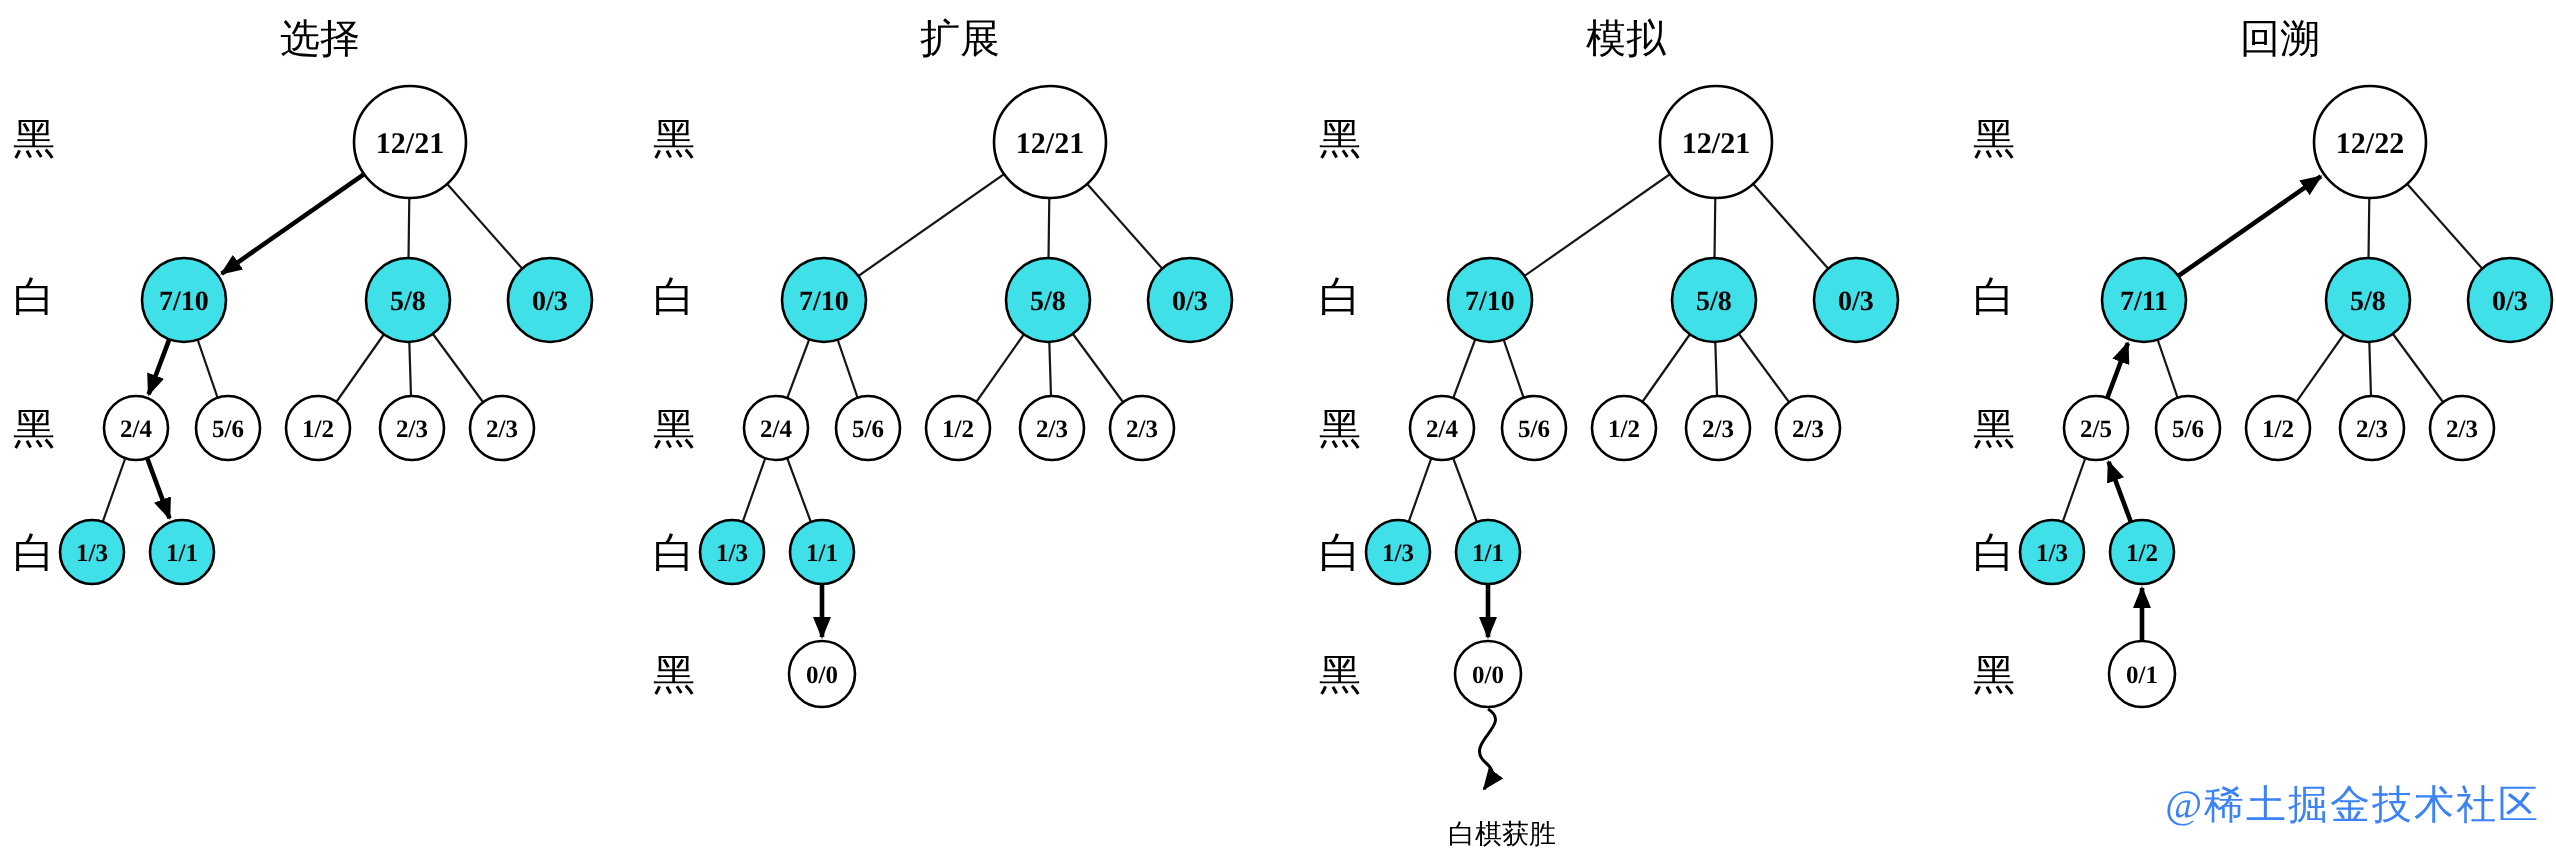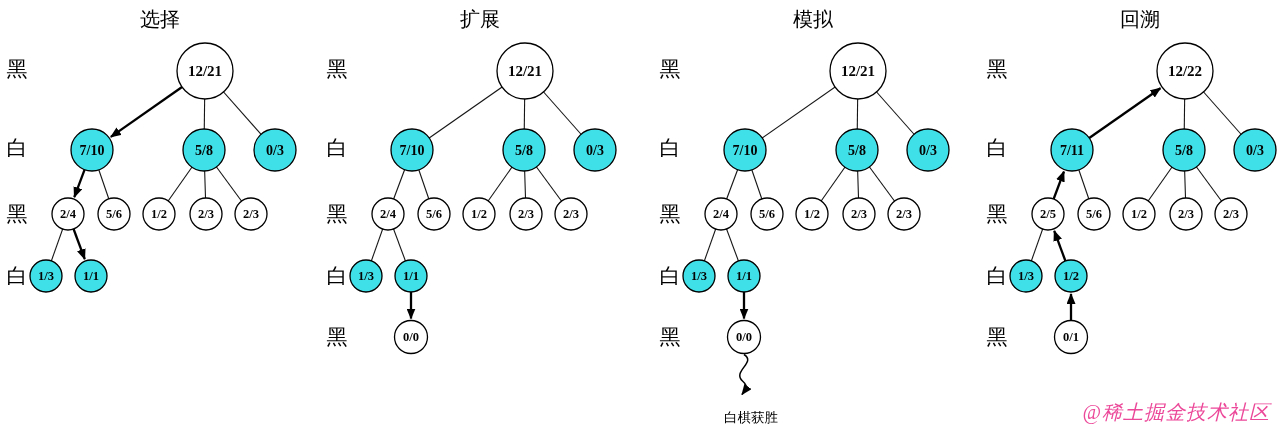--- a/index.html
+++ b/index.html
@@ -7,22 +7,22 @@
   svg{display:block;}
   .edge{stroke:#161616;stroke-width:1.1;}
   .arrow{stroke:#000;stroke-width:2.3;}
   .wavy{stroke:#000;stroke-width:1.5;fill:none;}
   .node{stroke:#000;stroke-width:1.3;}
   .nval{font-family:"Liberation Serif","DejaVu Serif",serif;font-weight:bold;fill:#040404;}
   .cjk{font-family:"Liberation Serif","DejaVu Serif",serif;fill:#000;}
   .title{font-size:20px;}
   .row{font-size:21px;}
   .result{font-size:13.5px;}
-  .watermark{position:absolute;top:399px;right:8px;font-size:20px;color:#ec4899;
-             font-family:"Liberation Serif","DejaVu Serif",serif;letter-spacing:1px;font-style:italic;}
+  .watermark{position:absolute;top:389px;right:8px;font-size:20px;color:#3b82f6;
+             font-family:"Liberation Serif","DejaVu Serif",serif;letter-spacing:1px;}
 </style>
 </head>
 <body>
 
 <div class="stage">
   <svg id="diagram" width="1278" height="432" viewBox="0 0 1278 432">
     <defs>
       <marker id="ah" viewBox="0 0 11 9" refX="10" refY="4.5" markerWidth="11" markerHeight="9" markerUnits="userSpaceOnUse" orient="auto">
         <path d="M0,0 L11,4.5 L0,9 Z" fill="#000"></path>
       </marker>

